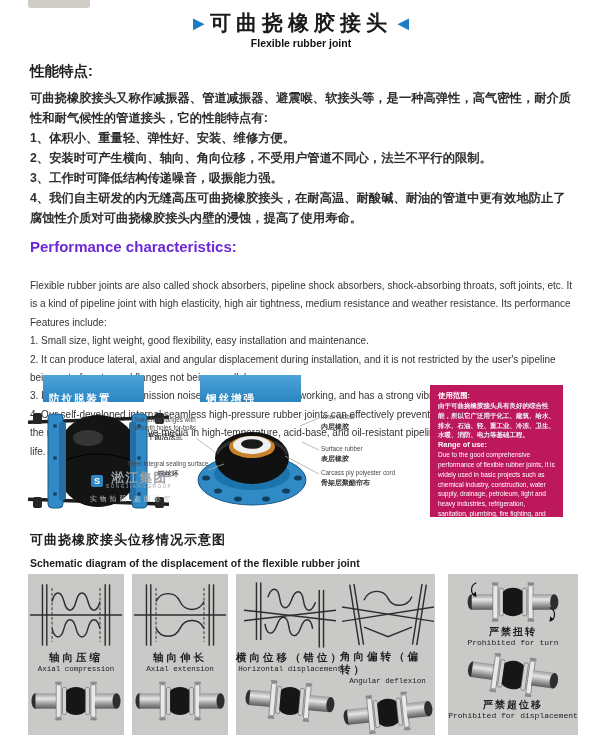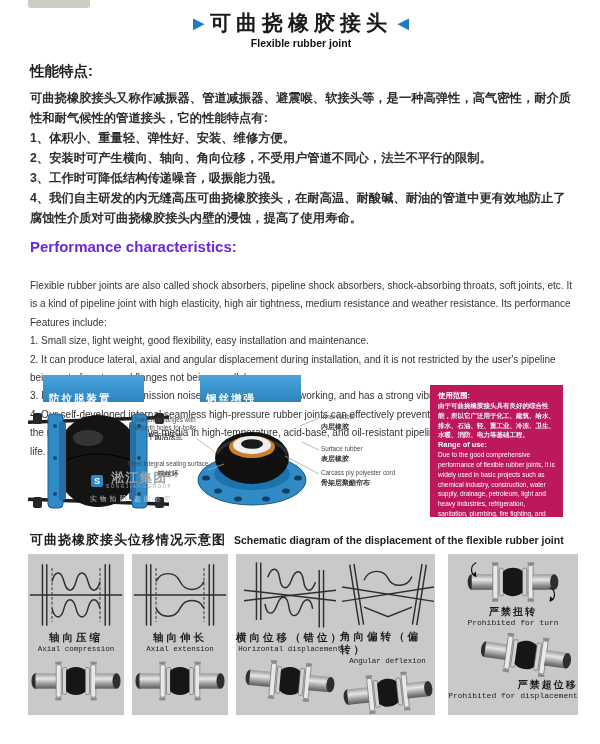--- a/index.html
+++ b/index.html
@@ -45,38 +45,38 @@
   .wm-en{font-size:4.6px;color:#a2a7ac;letter-spacing:1.6px;line-height:6px;}
   .wm-notice{font-size:6.8px;color:#bfc3c7;letter-spacing:3px;margin-top:4px;}
   .range-box{position:absolute;left:430px;top:17px;width:133px;height:132px;box-sizing:border-box;
              background:#be185d;color:#fff;padding:6px 8px;overflow:hidden;}
   .range-title{font-size:7.4px;font-weight:700;line-height:10px;}
   .range-text{font-size:6.5px;line-height:9.8px;}
   .range-text-zh{color:#eef7ff;font-weight:600;}
 
   
   .diagram-section{position:absolute;top:531px;left:0;width:600px;}
-  .diag-heading{padding-left:30px;display:flex;align-items:baseline;gap:8px;}
+  .diag-heading{padding-left:30px;display:flex;align-items:baseline;gap:8px;flex-direction:column;}
   .diag-h-zh{font-size:13px;font-weight:700;color:#1d1d1d;letter-spacing:1px;}
   .diag-h-en{font-size:10.5px;font-weight:700;color:#1d1d1d;}
   .panels{position:relative;margin-top:5px;height:161px;}
   .panel{position:absolute;top:0;height:161px;background:#c9c9c7;display:flex;flex-direction:column;
          align-items:center;box-sizing:border-box;}
   .panel1{left:28px;width:96px;}  .panel2{left:132px;width:96px;}
   .panel3{left:236px;width:108px;} .panel4{left:340px;width:95px;}
   .panel5{left:448px;width:130px;padding-top:6px;}
   .schematic{width:92px;height:74px;margin-top:3px;}
   .cap-zh{font-size:10.5px;font-weight:700;letter-spacing:3px;color:#1c1c1c;line-height:13px;}
   .cap-en{font-family:"Liberation Mono",monospace;font-size:7.5px;color:#1c1c1c;line-height:11px;white-space:nowrap;}
   .render3d{width:90px;height:44px;margin-top:4px;}
   .p5-render{width:104px;height:44px;}
   .p5-cap-zh{font-size:10px;font-weight:700;letter-spacing:2px;color:#1c1c1c;line-height:13px;margin-top:1px;}
   .p5-cap-en{font-family:"Liberation Mono",monospace;font-size:8px;color:#1c1c1c;line-height:10px;white-space:nowrap;}
   .p5-block{display:flex;flex-direction:column;align-items:center;}
-  .p5-block+.p5-block{margin-top:5px;align-items:flex-end;}
+  .p5-block+.p5-block{margin-top:5px;}
 </style>
 </head>
 <body>
 
 <svg width="0" height="0" style="position:absolute" aria-hidden="true">
   <defs>
     <linearGradient id="pipeGrad" x1="0" y1="0" x2="0" y2="1">
       <stop offset="0" stop-color="#9a9a9a"></stop>
         <stop offset="0.35" stop-color="#e6e6e6"></stop>
       <stop offset="0.75" stop-color="#8d8d8d"></stop>

